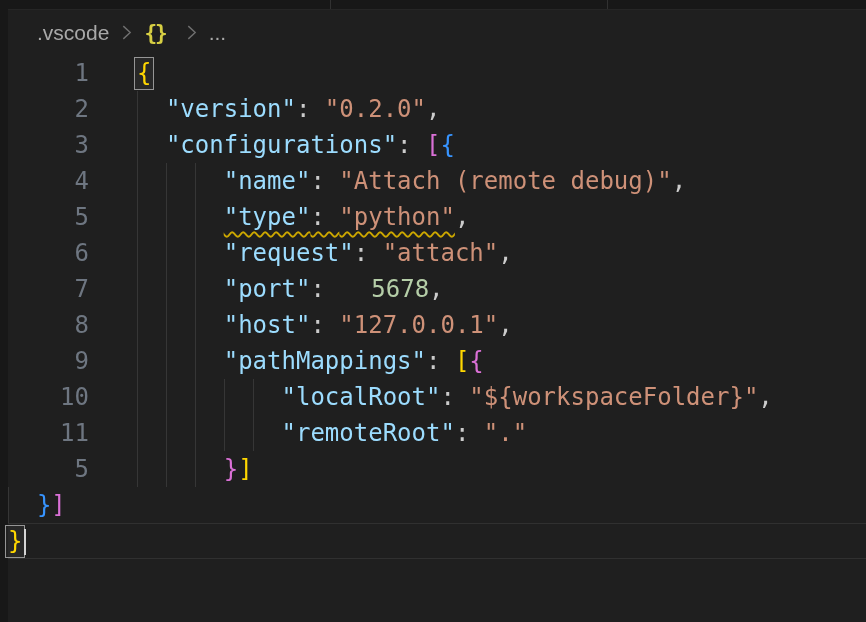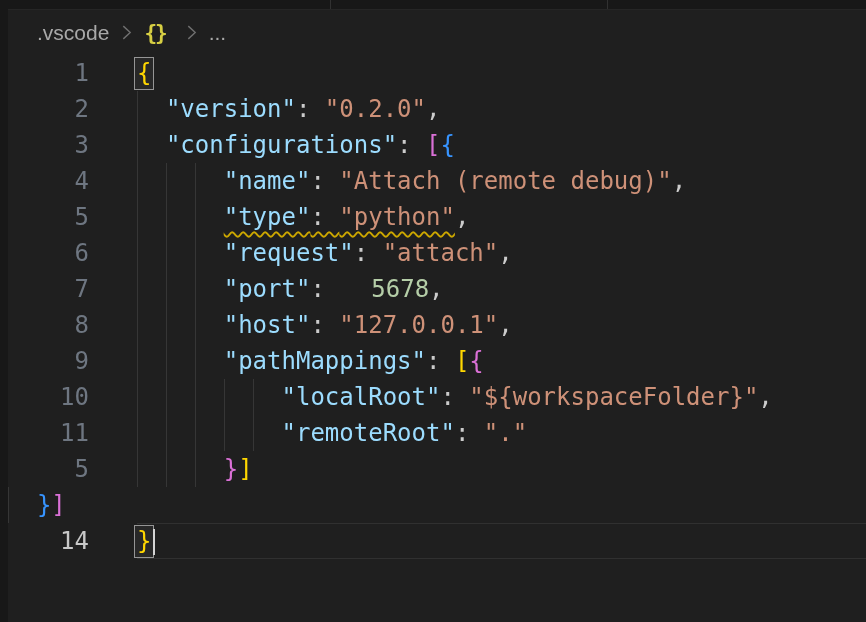--- a/index.html
+++ b/index.html
@@ -104,16 +104,16 @@
       <div class="row"><div class="ln">4</div><div class="code"><span class="guide" style="left: 0px;"></span><span class="guide" style="left: 28.9px;"></span><span class="guide" style="left: 57.8px;"></span>      <span class="tok key">"name"</span><span class="tok punct">: </span><span class="tok str">"Attach (remote debug)"</span><span class="tok punct">,</span></div></div>
       <div class="row"><div class="ln">5</div><div class="code"><span class="guide" style="left: 0px;"></span><span class="guide" style="left: 28.9px;"></span><span class="guide" style="left: 57.8px;"></span>      <span class="tok key sq">"type"</span><span class="tok punct sq">: </span><span class="tok str sq">"python"</span><span class="tok punct">,</span></div></div>
       <div class="row"><div class="ln">6</div><div class="code"><span class="guide" style="left: 0px;"></span><span class="guide" style="left: 28.9px;"></span><span class="guide" style="left: 57.8px;"></span>      <span class="tok key">"request"</span><span class="tok punct">: </span><span class="tok str">"attach"</span><span class="tok punct">,</span></div></div>
       <div class="row"><div class="ln">7</div><div class="code"><span class="guide" style="left: 0px;"></span><span class="guide" style="left: 28.9px;"></span><span class="guide" style="left: 57.8px;"></span>      <span class="tok key">"port"</span><span class="tok punct">: </span><span class="tok num">5678</span><span class="tok punct">,</span></div></div>
       <div class="row"><div class="ln">8</div><div class="code"><span class="guide" style="left: 0px;"></span><span class="guide" style="left: 28.9px;"></span><span class="guide" style="left: 57.8px;"></span>      <span class="tok key">"host"</span><span class="tok punct">: </span><span class="tok str">"127.0.0.1"</span><span class="tok punct">,</span></div></div>
       <div class="row"><div class="ln">9</div><div class="code"><span class="guide" style="left: 0px;"></span><span class="guide" style="left: 28.9px;"></span><span class="guide" style="left: 57.8px;"></span>      <span class="tok key">"pathMappings"</span><span class="tok punct">: </span><span class="tok b1">[</span><span class="tok b2">{</span></div></div>
       <div class="row"><div class="ln">10</div><div class="code"><span class="guide" style="left: 0px;"></span><span class="guide" style="left: 28.9px;"></span><span class="guide" style="left: 57.8px;"></span><span class="guide" style="left: 86.7px;"></span><span class="guide" style="left: 115.6px;"></span>          <span class="tok key">"localRoot"</span><span class="tok punct">: </span><span class="tok str">"${workspaceFolder}"</span><span class="tok punct">,</span></div></div>
       <div class="row"><div class="ln">11</div><div class="code"><span class="guide" style="left: 0px;"></span><span class="guide" style="left: 28.9px;"></span><span class="guide" style="left: 57.8px;"></span><span class="guide" style="left: 86.7px;"></span><span class="guide" style="left: 115.6px;"></span>          <span class="tok key">"remoteRoot"</span><span class="tok punct">: </span><span class="tok str">"."</span></div></div>
       <div class="row"><div class="ln">5</div><div class="code"><span class="guide" style="left: 0px;"></span><span class="guide" style="left: 28.9px;"></span><span class="guide" style="left: 57.8px;"></span>      <span class="tok b2">}</span><span class="tok b1">]</span></div></div>
       <div class="row"><div class="code"><span class="guide" style="left: 0px;"></span>  <span class="tok b3">}</span><span class="tok b2">]</span></div></div>
-      <div class="row current"><div class="ln active">14</div><div class="code"><span class="tok b1 box">}</span><span class="cursor"></span></div></div>
+      <div class="row current"><div class="code"><span class="tok b1 box">}</span><span class="cursor"></span></div></div>
     </div>
 
 </div>
 
 </body></html>

